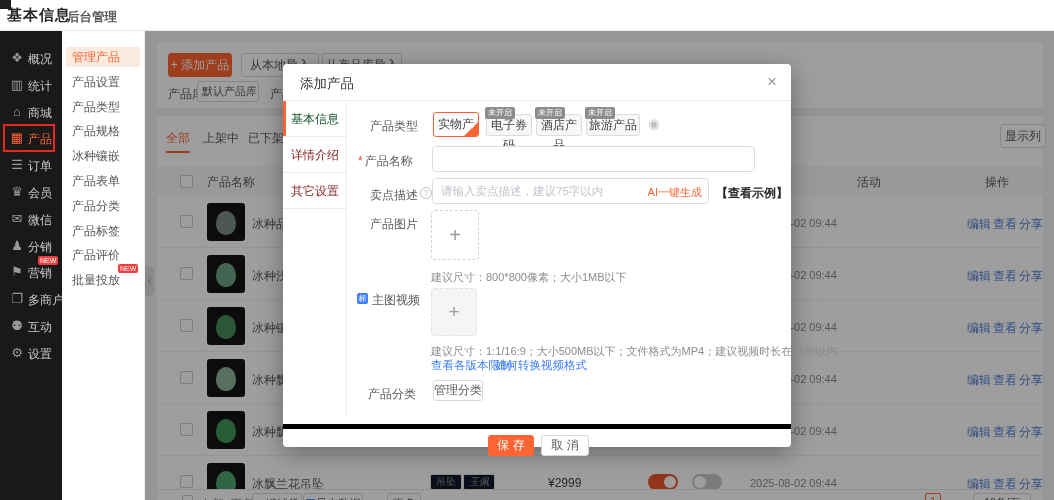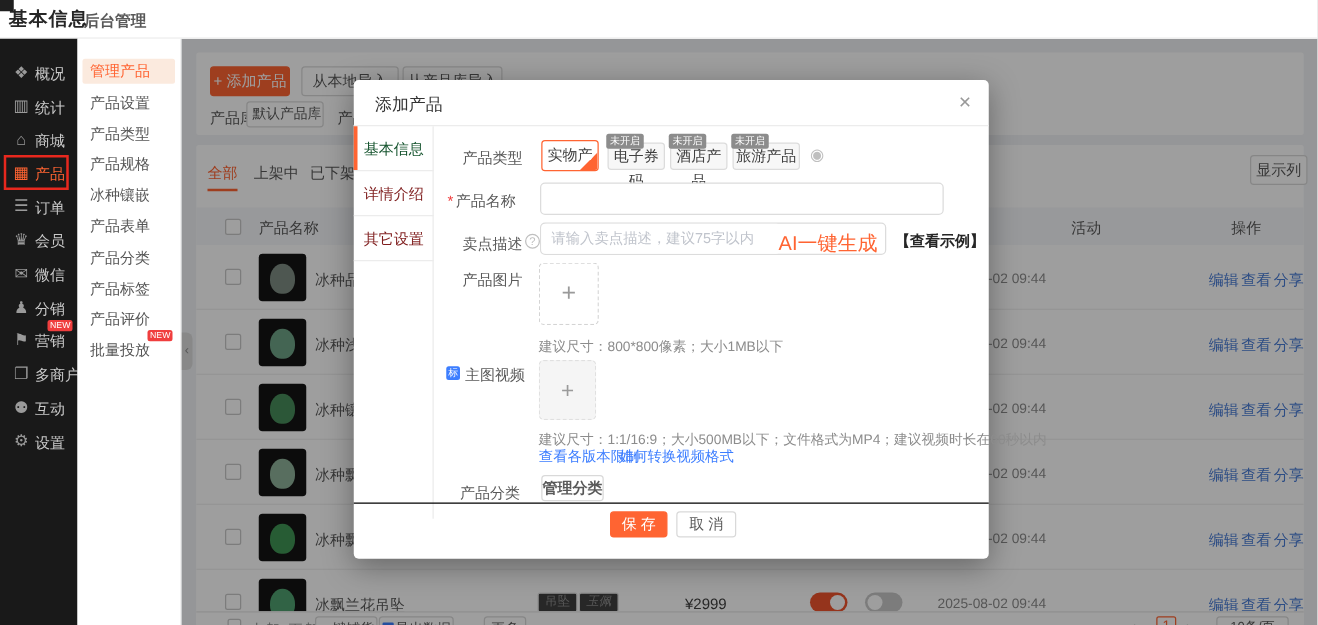--- a/index.html
+++ b/index.html
@@ -61,21 +61,21 @@
   #table-header { position:absolute; left:0; top:50px; width:886px; height:30px; background:#f6f7fa;
     font-size:12px; color:#595959; }
   .th { position:absolute; top:8px; }
   .checkbox { position:absolute; width:13px; height:13px; border:1px solid #c8c8c8; border-radius:2px; background:#fff; }
   #table-body { position:absolute; left:0; top:80px; width:886px; height:304px; overflow:hidden; }
   .t-row { position:absolute; left:0; width:886px; height:52px; border-bottom:1px solid #f0f0f0; background:#fff; }
   .thumb { position:absolute; left:50px; top:7px; width:38px; height:38px; border-radius:3px; background:#141414; overflow:hidden; }
   .thumb .blob { position:absolute; left:9px; top:8px; width:20px; height:24px; border-radius:50% 50% 45% 45%; opacity:.9; }
   .p-name { position:absolute; left:95px; top:20px; font-size:12px; color:#595959; white-space:nowrap; }
   .chip { position:absolute; top:18px; height:16px; line-height:14px; padding:0 5px; font-size:10px; color:#8c8c8c;
-    background:#404040; border:1px solid #e3e3e3; border-radius:2px; }
+    background:#0f172a; border:1px solid #e3e3e3; border-radius:2px; }
   .p-price { position:absolute; left:391px; top:20px; font-size:12px; color:#404040; }
   .toggle { position:absolute; top:18px; width:30px; height:16px; border-radius:8px; cursor:pointer; }
   .toggle.on { background:#f0552e; } .toggle.off { background:#c9c9c9; }
   .toggle .knob { position:absolute; top:2px; width:12px; height:12px; border-radius:50%; background:#fff; }
   .toggle.on .knob { right:2px; } .toggle.off .knob { left:2px; }
   .p-date { position:absolute; left:593px; top:21px; font-size:11px; color:#8c8c8c; }
   .row-link { position:absolute; top:20px; font-size:12px; color:#4a7dd6; cursor:pointer; }
 
   #batchbar { position:absolute; left:12px; top:458px; width:886px; height:42px; background:#fff;
     border-top:1px solid #e8e8e8; }
@@ -120,35 +120,35 @@
   .eye-icon { position:absolute; left:365px; top:52px; font-size:13px; color:#bfbfbf; }
   .m-input { position:absolute; border:1px solid #dcdcdc; border-radius:4px; background:#fff;
     font-size:12px; color:#404040; padding:0 8px; outline:none; font-family:inherit; }
   .m-input::placeholder { color:#c0c4cc; }
   #name-input { left:149px; top:82px; width:323px; height:26px; }
   #sell-wrap { position:absolute; left:149px; top:114px; width:277px; height:26px; border:1px solid #dcdcdc;
     border-radius:4px; background:#fff; }
   #sell-input { position:absolute; left:0; top:0; width:192px; height:24px; border:none; border-radius:4px;
     font-size:11.5px; padding:0 8px; outline:none; font-family:inherit; color:#404040; }
   #sell-input::placeholder { color:#c0c4cc; }
-  #ai-link { position:absolute; right:6px; top:6px; font-size:16px; color:#ff6432; cursor:pointer;margin-left:45px; }
+  #ai-link { position:absolute; right:6px; top:6px; font-size:11px; color:#ff6432; cursor:pointer;margin-left:45px; }
   #view-example { position:absolute; left:433px; top:121px; font-size:12px; color:#262626; font-weight:bold; cursor:pointer; }
   .q-icon { position:absolute; left:137px; top:123px; width:12px; height:12px; border:1px solid #bfbfbf;
     border-radius:50%; color:#bfbfbf; font-size:9px; line-height:11px; text-align:center; }
   .upload { position:absolute; border-radius:4px; text-align:center; color:#9a9a9a; cursor:pointer; }
   #upload-img { left:148px; top:146px; width:48px; height:50px; border:1px dashed #d4d4d4; background:#fff;
     font-size:20px; line-height:48px; }
   #upload-video { left:148px; top:224px; width:46px; height:48px; border:1px dashed #e0e0e0; background:#f5f5f5;
     font-size:18px; line-height:46px; }
   .hint { position:absolute; font-size:11px; color:#8c8c8c; white-space:nowrap; }
   .blue-link { position:absolute; font-size:11.5px; color:#3d7eff; cursor:pointer; }
   .video-badge { position:absolute; left:74px; top:229px; width:11px; height:11px; background:#3d7eff;
     border-radius:2px; color:#fff; font-size:8px; line-height:11px; text-align:center; }
-  #cat-btn { position:absolute; left:150px; top:316px; width:50px; height:21px; line-height:19px;font-weight:bold; }
-  #modal-footer { position:absolute; left:0; top:338px; width:508px; height:32px; border-top:1px solid #000000; }
+  #cat-btn { position:absolute; left:150px; top:316px; width:50px; height:21px; line-height:19px; }
+  #modal-footer { position:absolute; left:0; top:360px; width:508px; height:32px; border-top:5px solid #000000; }
   #save-btn { left:205px; top:6px; width:46px; height:21px; line-height:19px; }
   #cancel-btn { left:258px; top:6px; width:48px; height:21px; line-height:19px; }
 </style>
 </head>
 <body>
 
 <div id="app">
 
   <div id="topbar">
     <div class="corner-sq"></div>

